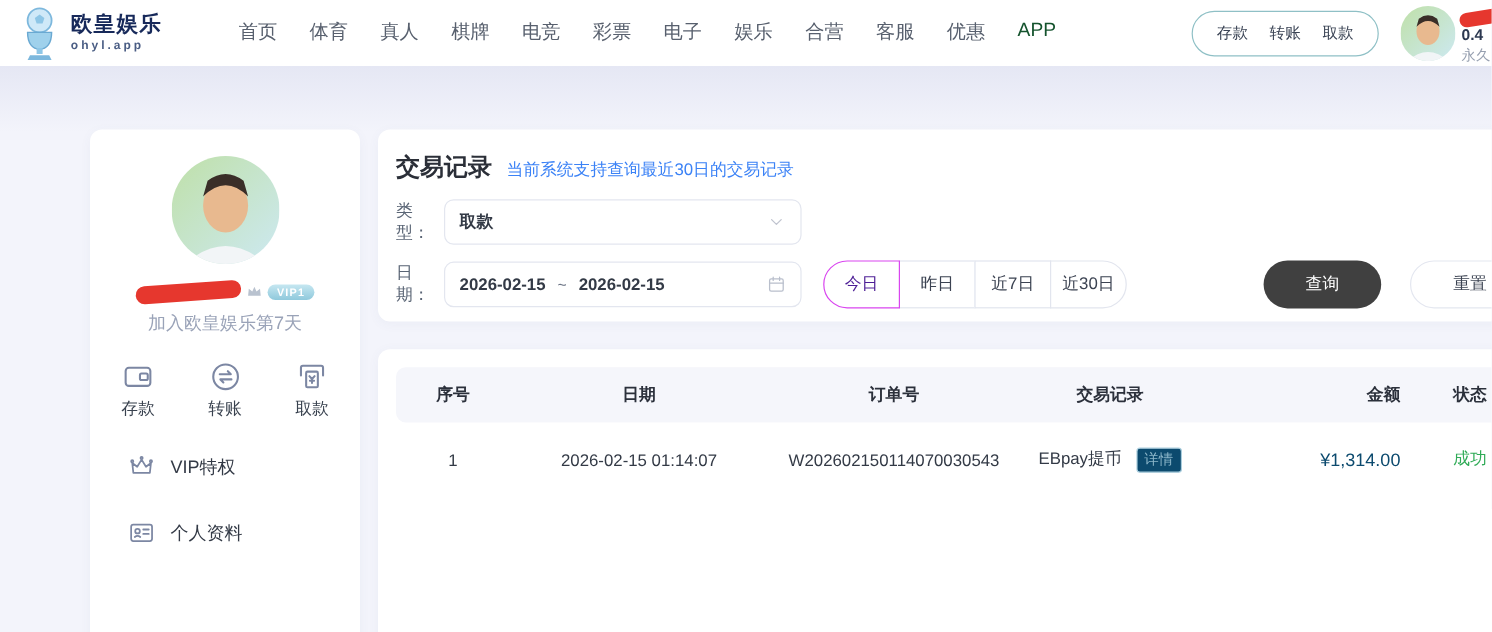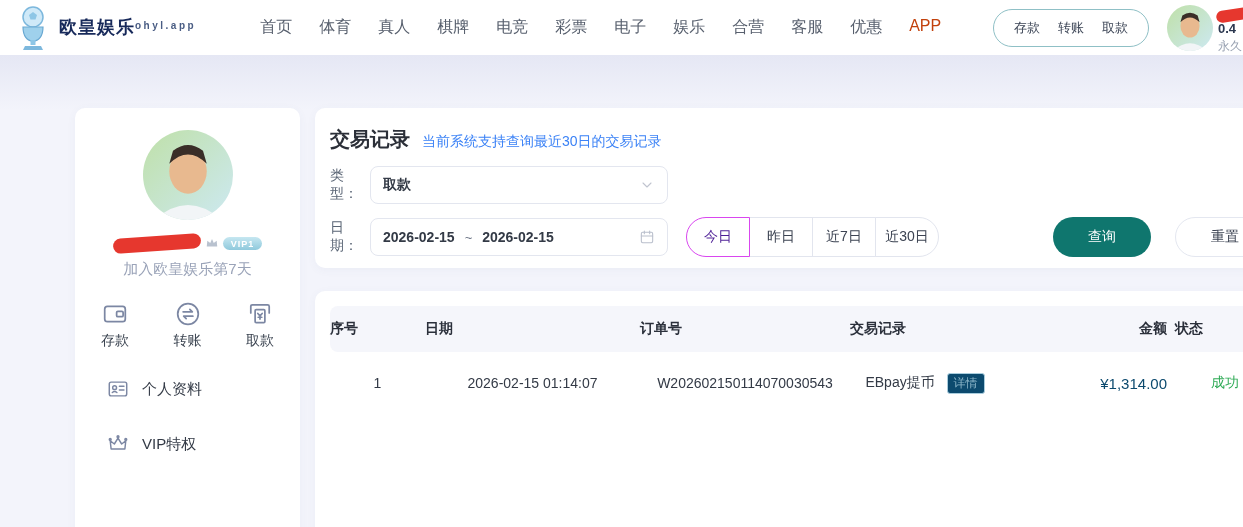--- a/index.html
+++ b/index.html
@@ -3,26 +3,26 @@
 <meta charset="utf-8">
 <style>
   * { margin:0; padding:0; box-sizing:border-box; }
   html,body { width:1243px; height:527px; overflow:hidden; position:relative;
     font-family:"Liberation Sans","DejaVu Sans",sans-serif; background:#f3f4fb; }
 
   
   .topbar { position:absolute; top:0; left:0; width:1243px; height:55px; background:#fff;
     display:flex; align-items:center; padding:0 0 0 14px; z-index:5; }
   .logo { display:flex; align-items:center; gap:7px; }
-  .logo-text { display:flex; flex-direction:row; line-height:1.1; }
+  .logo-text { display:flex; flex-direction:column; line-height:1.1; }
   .brand-name { font-size:18px; font-weight:800; color:#17295a; letter-spacing:1px; }
   .brand-domain { font-size:10px; letter-spacing:2.5px; color:#4a5d84; font-weight:700; margin-top:2px; }
   .main-nav { display:flex; gap:27px; margin-left:64px; }
   .main-nav a { text-decoration:none; font-size:16px; color:#58606e; cursor:pointer; white-space:nowrap; }
-  .main-nav a.dim { color:#c2410c; }
+  .main-nav a.dim { color:#14532d; }
   .top-right { margin-left:auto; display:flex; align-items:center; }
   .pill-group { display:flex; gap:18px; border:1px solid #8fc0c6; border-radius:20px;
     padding:9px 20px; margin-right:18px; }
   .pill-group span { font-size:13px; color:#3b4455; cursor:pointer; }
   .user-chip { display:flex; align-items:flex-start; position:relative; width:76px; }
   .avatar-sm { width:46px; height:46px; border-radius:50%; overflow:hidden; flex:0 0 46px; margin-top:4px; }
   .user-meta { margin-left:5px; margin-top:4px; position:relative; width:40px; }
   .scribble-top { position:absolute; top:2px; left:-2px; width:60px; height:12px;
     background:#e6372e; border-radius:7px; transform:rotate(-9deg); }
   .balance { display:block; margin-top:16px; font-size:13px; font-weight:700; color:#2c3850; }
@@ -64,29 +64,29 @@
   .date-box .d { font-size:14px; font-weight:700; color:#333a46; }
   .date-box .sep { font-size:13px; color:#6a7384; margin:0 10px; }
   .seg-group { display:flex; margin-left:18px; }
   .seg-btn { width:64px; height:40px; border:1px solid #e2e5ee; background:#fff; font-size:14px;
     color:#3c4352; cursor:pointer; margin-left:-1px; display:flex; align-items:center; justify-content:center;
     font-family:inherit; }
   .seg-btn:first-child { border-radius:20px 0 0 20px; margin-left:0; }
   .seg-btn:last-child { border-radius:0 20px 20px 0; }
   .seg-btn.active { border:1px solid #d946ef; color:#4c1d95; position:relative; z-index:1; }
   .btn-search { margin-left:114px; width:98px; height:40px; border:none; border-radius:20px;
-    background:#0f766e; color:#fff; font-size:14px; cursor:pointer; font-family:inherit; }
+    background:#404040; color:#fff; font-size:14px; cursor:pointer; font-family:inherit; }
   .btn-reset { margin-left:24px; width:100px; height:40px; border:1px solid #e4e7f0; border-radius:20px;
     background:#fff; color:#3c4352; font-size:14px; cursor:pointer; font-family:inherit; }
 
   
   .table-card { left:315px; top:291px; width:975px; height:280px; padding:15px; }
   table { border-collapse:collapse; table-layout:fixed; width:945px; }
   col.c1{width:95px} col.c2{width:215px} col.c3{width:210px} col.c4{width:150px} col.c5{width:175px} col.c6{width:100px}
-  thead th { background:#f5f6fb; height:46px; font-size:14px; font-weight:700; color:#2b303b; text-align:left; }
+  thead th { background:#f5f6fb; height:46px; font-size:14px; font-weight:700; color:#2b303b; text-align:center; }
   thead th:first-child { border-radius:8px 0 0 8px; }
   thead th:last-child { border-radius:0 8px 8px 0; }
   thead th.num, tbody td.num { text-align:right; padding-right:8px; }
   tbody td { height:62px; font-size:14px; color:#333a46; text-align:center; }
   td.amount { font-size:15px; color:#0c4a6e; }
   td.status { color:#30ab57; }
   .detail-tag { display:inline-block; border:1px solid #a9cddd; color:#8cb6c9; font-size:12px;
     padding:1px 6px; border-radius:3px; margin-left:8px; cursor:pointer; background:#0c4a6e; }
 
   svg.line-icon { stroke:#7c87a3; fill:none; stroke-width:1.6; stroke-linecap:round; stroke-linejoin:round; }
@@ -199,34 +199,34 @@
         <rect x="7.5" y="8" width="9" height="12" rx="1"></rect>
         <path d="M10 11.5 l2 2.2 2 -2.2 M12 13.7 v3 M10.4 15 h3.2"></path>
       </svg>
       <span class="lbl">取款</span>
     </div>
   </div>
 
   <nav class="side-menu">
     <div class="menu-item">
       <svg class="line-icon" width="22" height="22" viewBox="0 0 24 24">
-        <rect x="2.5" y="4.5" width="19" height="15" rx="2"></rect>
-        <circle cx="8.3" cy="10.5" r="2.1"></circle>
-        <path d="M5.8 15.8 q2.5 -2 5 0 M13.5 9 h5 M13.5 13 h5"></path>
-      </svg>
-      <span class="lbl">个人资料</span>
-    </div>
-    <div class="menu-item">
-      <svg class="line-icon" width="22" height="22" viewBox="0 0 24 24">
         <path d="M4.5 17.5 L3.5 8.5 l4.5 3.5 L12 5.5 l4 6.5 4.5 -3.5 -1 9 z"></path>
         <circle cx="3.5" cy="7" r="1"></circle>
           <circle cx="20.5" cy="7" r="1"></circle>
           <circle cx="12" cy="4" r="1"></circle>
       </svg>
       <span class="lbl">VIP特权</span>
+    </div>
+    <div class="menu-item">
+      <svg class="line-icon" width="22" height="22" viewBox="0 0 24 24">
+        <rect x="2.5" y="4.5" width="19" height="15" rx="2"></rect>
+        <circle cx="8.3" cy="10.5" r="2.1"></circle>
+        <path d="M5.8 15.8 q2.5 -2 5 0 M13.5 9 h5 M13.5 13 h5"></path>
+      </svg>
+      <span class="lbl">个人资料</span>
     </div>
   </nav>
 </aside>
 
 <section class="card filter-card">
   <div class="title-row">
     <h1 class="page-title">交易记录</h1>
     <span class="page-subtitle">当前系统支持查询最近30日的交易记录</span>
   </div>
 

